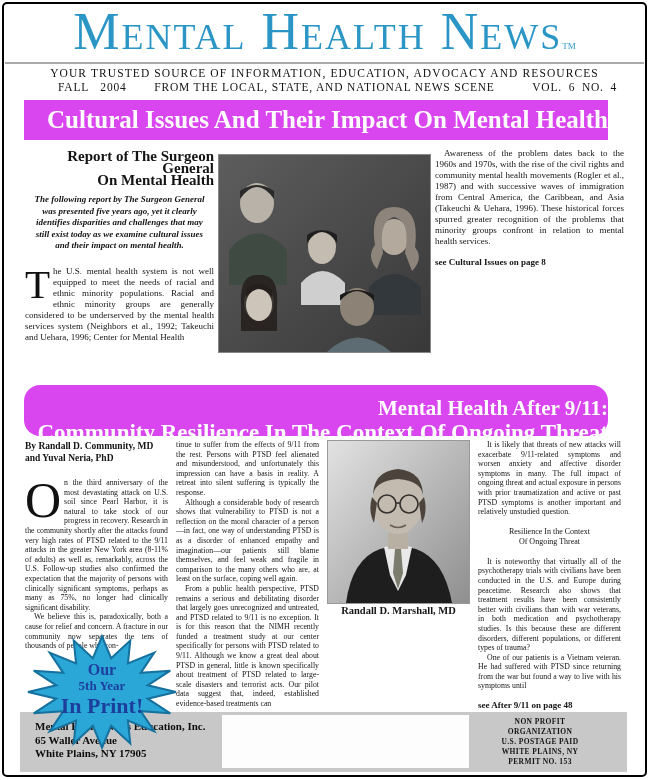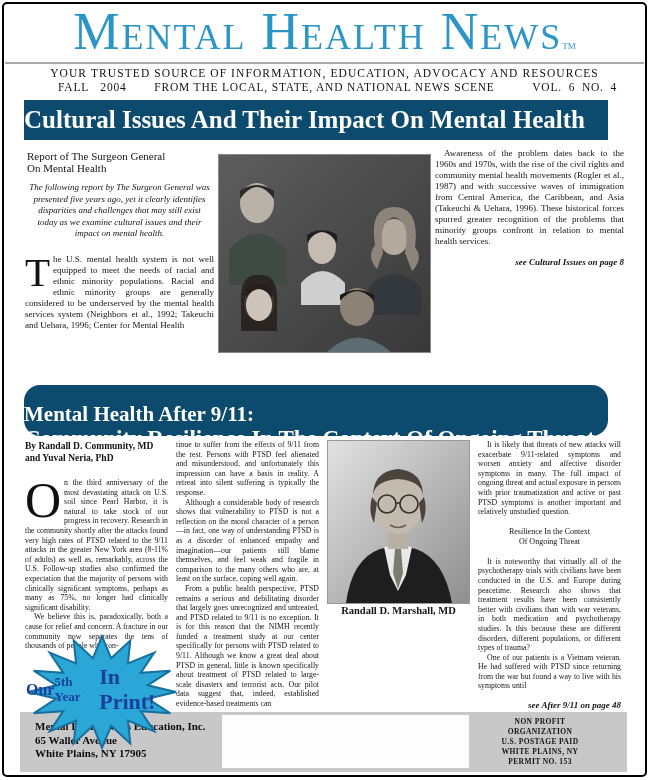--- a/index.html
+++ b/index.html
@@ -15,54 +15,54 @@
   .mh-tm{font-size:9px;vertical-align:baseline;color:#2b96c6;letter-spacing:0;}
   .mh-rule{position:absolute;left:5px;right:5px;top:62px;border-top:2px solid #a9a9a9;}
   .mh-tag1{position:absolute;left:0;top:67px;width:649px;text-align:center;
            font-size:11.5px;letter-spacing:1.1px;color:#101010;}
   .mh-row2{position:absolute;left:0;top:81px;width:649px;height:14px;font-size:11.5px;letter-spacing:.8px;}
   .mh-issue{position:absolute;left:58px;top:0;word-spacing:8px;}
   .mh-tag2{position:absolute;left:0;width:649px;text-align:center;top:0;}
   .mh-vol{position:absolute;right:32px;top:0;word-spacing:3px;}
 
   
-  .bar{position:absolute;left:24px;right:41px;background:#0c4a6e;color:#fff;text-align:left;}
+  .bar{position:absolute;left:24px;right:41px;background:#d946ef;color:#fff;text-align:right;}
   .bar1{top:100px;height:40px;}
   .bar1 .bar-text{font-size:25px;font-weight:bold;line-height:40px;white-space:nowrap;}
-  .bar2{top:385px;height:51px;padding-top:17px;box-sizing:border-box;border-radius:16px;}
+  .bar2{top:385px;height:51px;padding-top:11px;box-sizing:border-box;border-radius:16px;}
   .bar2 .l1{font-size:21px;font-weight:bold;line-height:24px;}
   .bar2 .l2{font-size:23px;font-weight:bold;line-height:25px;white-space:nowrap;}
 
   
   .art1{position:absolute;left:25px;top:148px;width:599px;height:234px;display:flex;gap:4px;}
   .a1col{width:190px;font-size:9px;line-height:11px;text-align:justify;}
-  .a1-kicker{font-weight:normal;font-size:11px;line-height:12px;text-align:left;margin:2px 0 8px 2px;}
-  .a1-intro{font-style:italic;font-size:9px;line-height:11.5px;text-align:center;margin:0 4px 14px 4px;}
+  .a1-kicker{font-weight:bold;font-size:15px;line-height:12px;text-align:right;margin:2px 0 8px 2px;}
+  .a1-intro{font-style:italic;font-size:9px;line-height:11.5px;text-align:center;margin:0 4px 14px 4px;font-weight:bold;}
   .photo1{width:211px;height:197px;margin-top:6px;border:1px solid #888;background:#4a4a4a;flex:none;}
-  .jump{font-style:italic;font-weight:bold;font-size:9px;text-align:right;margin-top:10px;}
+  .jump{font-weight:bold;font-size:9px;margin-top:10px;}
 
   
   .art2{position:absolute;left:25px;top:440px;width:599px;height:270px;display:flex;gap:8px;}
   .a2col{width:143px;font-size:7.8px;line-height:9.6px;text-align:justify;}
   .byline{font-weight:bold;font-size:9.5px;line-height:12px;text-align:left;margin-bottom:14px;}
   .photo2{width:141px;height:162px;border:1px solid #999;background:#b5b5b5;}
   .caption{font-weight:bold;font-size:10.5px;text-align:center;margin:2px 0 6px 0;}
   .subhead{text-align:center;font-size:8px;line-height:10px;margin:10px 0;}
   .ind{text-indent:9px;}
   .a2col p{margin:0;}
   .a1col p{margin:0;}
 
   
   .dc{float:left;font-weight:normal;color:#111;}
   .dc1{font-size:41px;line-height:31px;padding:3px 3px 0 0;}
   .dc2{font-size:50px;line-height:38px;padding:3px 3px 0 0;}
 
   
   .star-wrap{position:absolute;left:26px;top:634px;width:152px;height:116px;z-index:20;}
-  .star-text{position:absolute;left:0;top:0;width:152px;height:112px;display:flex;
+  .star-text{position:absolute;left:0;top:0;width:152px;height:112px;display:flex;flex-direction:column;
              align-items:center;justify-content:center;font-weight:bold;color:#1c3f9e;line-height:1.12;}
   .star-text .s1{font-size:16px;}
   .star-text .s2{font-size:13px;}
   .star-text .s3{font-size:22px;}
 
   
   .band{position:absolute;left:20px;top:712px;width:607px;height:60px;background:#c8c8c8;z-index:10;}
   .addr{position:absolute;left:15px;top:8px;font-weight:bold;font-size:11px;line-height:13.5px;color:#0d0d0d;}
   .mail-label{position:absolute;left:202px;top:3px;width:247px;height:53px;background:#fdfdfd;}
   .nonprofit{position:absolute;right:12px;top:5px;width:150px;text-align:center;font-weight:bold;

